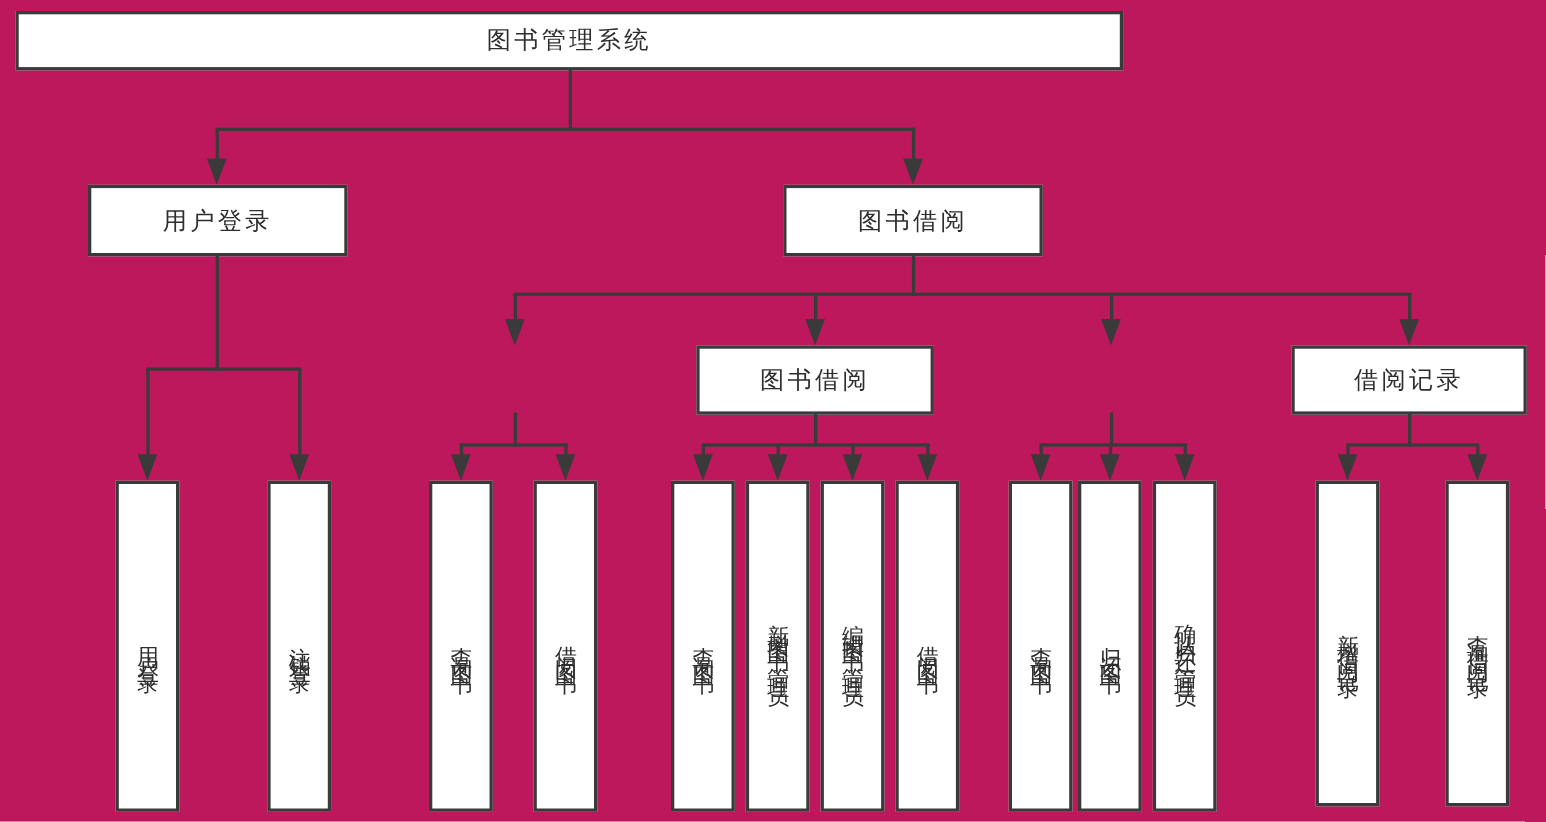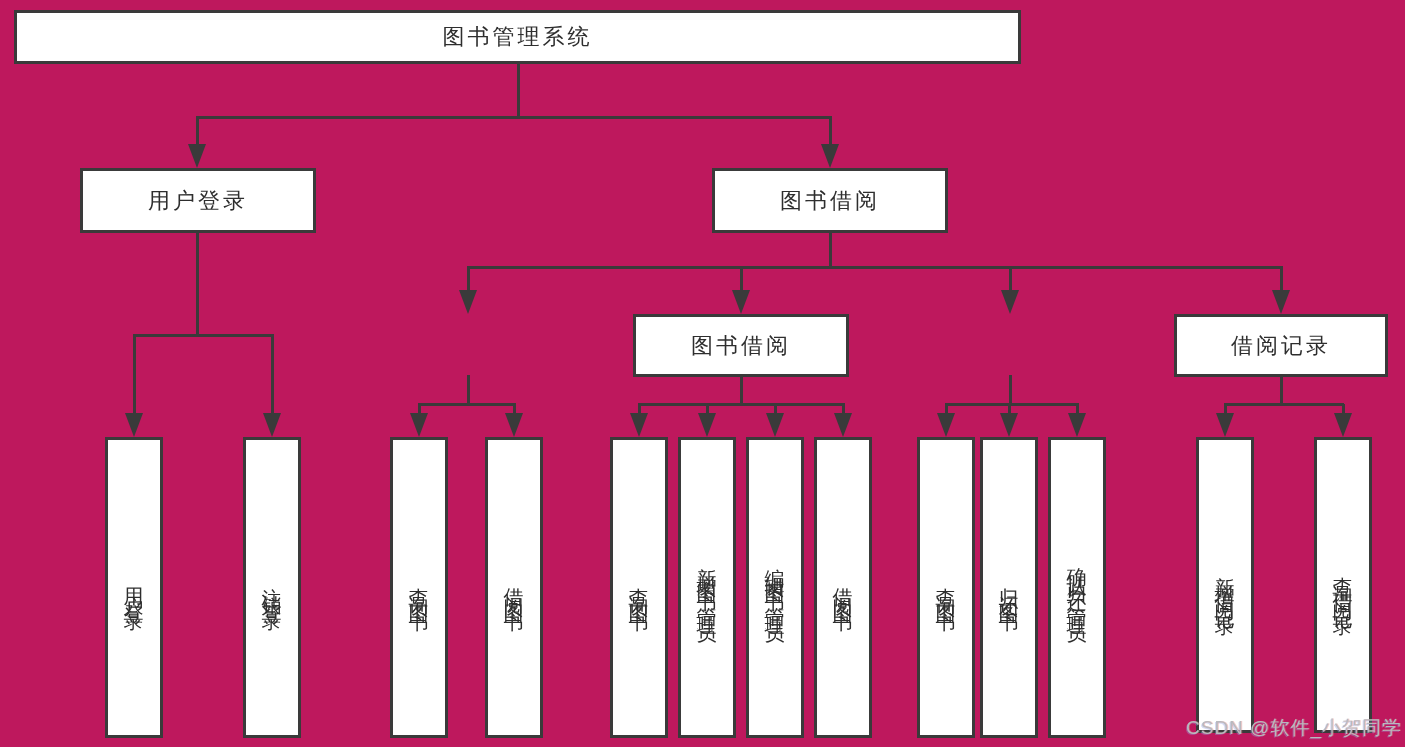--- a/index.html
+++ b/index.html
@@ -166,15 +166,14 @@
     <span class="vtext">确认归还（管理员）</span>
   </div>
 
   <div class="box vbox" style="left:1196px;top:437px;width:58px;height:296px;">
     <span class="vtext">新增借阅记录</span>
   </div>
   <div class="box vbox" style="left:1314px;top:437px;width:58px;height:296px;">
     <span class="vtext">查询借阅记录</span>
   </div>
 
-  <div class="watermark">CSDN @软件_小贺同学</div>
 
 </div>
 
 </body></html>

